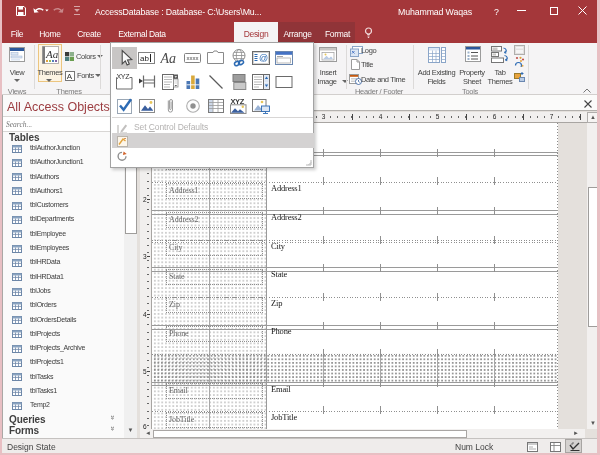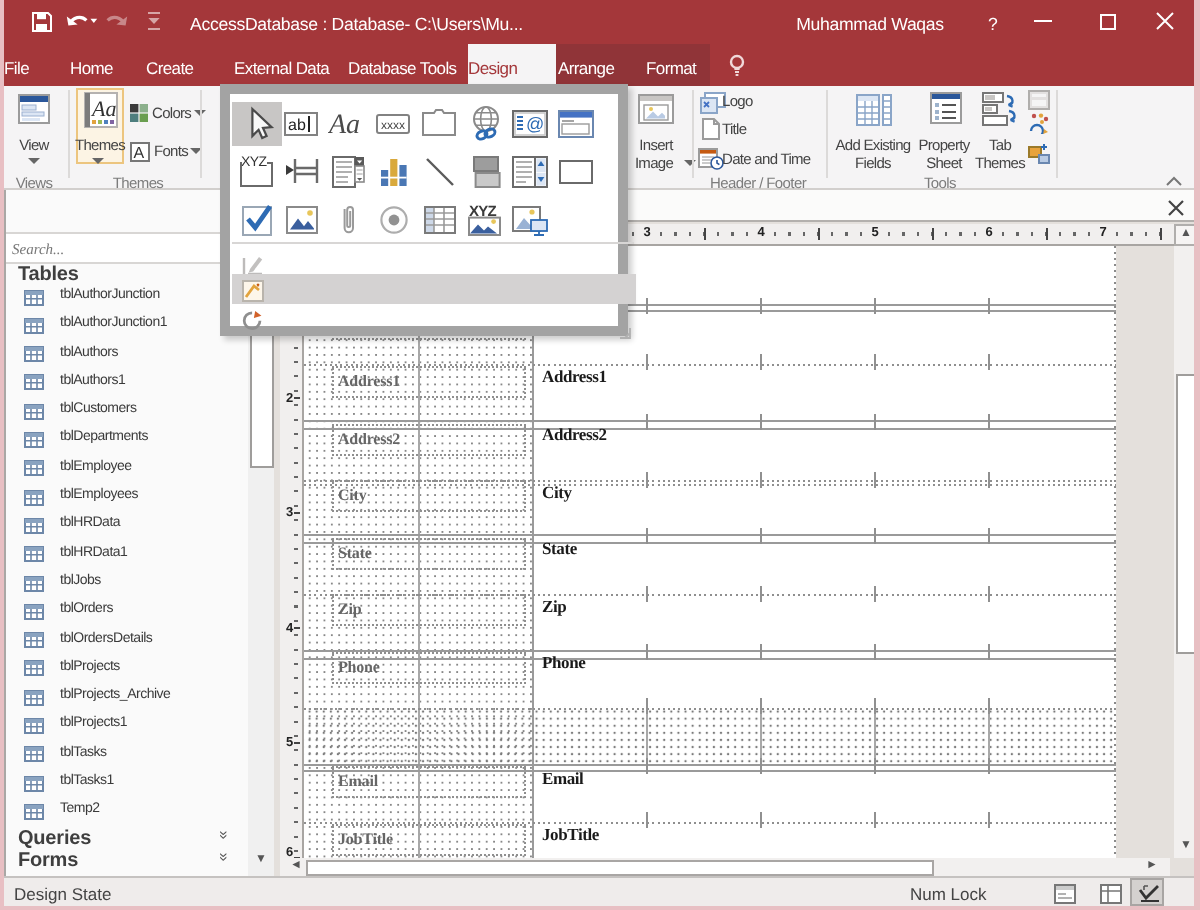--- a/index.html
+++ b/index.html
@@ -8,42 +8,42 @@
   #win { position:absolute; left:0; top:0; width:600px; height:455px; overflow:hidden; }
   .abs { position:absolute; }
   
   #titlebar { left:0; top:0; width:600px; height:22px; background:#a4373a; }
   #tb-dark { left:253px; top:0; width:128px; height:22px; background:#903438; }
   .tb-txt { color:#fff; font-size:8.8px; letter-spacing:-0.15px; white-space:nowrap; }
   
   #tabrow { left:0; top:22px; width:600px; height:21px; background:#a4373a; }
   #tabrow-dark { left:274px; top:0; width:81px; height:21px; background:#903438; }
   #tabrow-tell { left:355px; top:0; width:135px; height:21px; background:#a4373a; }
-  .tab { position:absolute; top:0; height:21px; color:#fff; font-size:8.5px; letter-spacing:-0.3px; line-height:25px; text-align:left; white-space:nowrap; }
+  .tab { position:absolute; top:0; height:21px; color:#fff; font-size:8.5px; letter-spacing:-0.3px; line-height:25px; text-align:center; white-space:nowrap; }
   #tab-active { left:234px; top:0; width:44px; height:21px; background:#f5f4f5; color:#a4373a; }
   
   #ribbon { left:0; top:43px; width:600px; height:52px; background:#f5f4f5; border-bottom:1px solid #d2cfcd; }
   .grp-label { position:absolute; top:44px; font-size:7.5px; letter-spacing:-0.3px; color:#7c7c7c; text-align:center; }
   .grp-div { position:absolute; top:2px; width:1px; height:44px; background:#dcdad9; }
   .rb-txt { position:absolute; font-size:7.5px; letter-spacing:-0.35px; color:#444; white-space:nowrap; }
   .dda { position:absolute; width:0; height:0; border-left:3px solid transparent; border-right:3px solid transparent; border-top:3px solid #666; }
   
   #main { left:0; top:95px; width:600px; height:343px; background:#e4e0dc; }
   
   #nav { left:0; top:0; width:137px; height:343px; background:#fafafa; border-right:1px solid #919191; }
   #nav-title { left:7px; top:4.5px; font-size:12.5px; color:#9c3c40; white-space:nowrap; }
   #nav-search { left:0px; top:21px; width:124px; height:16px; border-top:1px solid #d8d6d4; border-bottom:1px solid #d8d6d4; background:#fff; }
   #nav-search span { position:absolute; left:6px; top:3px; font-style:italic; font-size:7.5px; color:#777; font-family:'Liberation Serif', serif; }
   .nav-hdr { position:absolute; left:9px; font-size:10px; font-weight:bold; color:#3f3f3f; white-space:nowrap; letter-spacing:-0.1px; }
   .nav-item { position:absolute; left:30px; font-size:7px; letter-spacing:-0.25px; color:#3a3a3a; white-space:nowrap; }
   .tbl-ico { position:absolute; left:12px; width:10px; height:8px; }
   .chev2 { position:absolute; left:110px; font-size:8px; color:#555; transform:rotate(90deg); }
   #nav-scroll { left:124px; top:4px; width:13px; height:339px; background:#f0f0f0; }
   
-  #doc { left:138px; top:0; width:462px; height:343px;font-weight:bold; }
+  #doc { left:138px; top:0; width:462px; height:343px; }
   #doc-tabstrip { left:0; top:0; width:462px; height:16px; background:#fbfbfa; border-bottom:1px solid #b3b0ad; }
   #hruler { left:14px; top:17px; width:435px; height:11px; background:#f1efee; border-bottom:1px solid #a8a5a2; }
   #vruler { left:2px; top:28px; width:12px; height:306px; background:#f1efee; border-right:1px solid #a8a5a2; }
   .tick-num { position:absolute; font-size:6.5px; color:#222; line-height:7px; }
   
   #form { left:14px; top:28px; width:406px; height:306px; background:#fff; overflow:hidden; }
   .dots { position:absolute; background-image:radial-gradient(#888 0.58px, transparent 0.7px); background-size:3.7px 3.7px; background-position:1px 1px; }
   .hline-s { position:absolute; left:0; width:406px; height:1px; background:#9a9a9a; }
   .hline-d { position:absolute; left:0; width:406px; height:1px; background-image:repeating-linear-gradient(to right, #8f8f8f 0 1px, transparent 1px 2.6px); }
   .vtick { position:absolute; width:1px; height:8px; background:#909090; }
@@ -52,21 +52,21 @@
   
   #vscroll { left:449px; top:17px; width:12px; height:317px; background:#f2f0ef; }
   #hscroll { left:2px; top:334px; width:445px; height:9px; background:#f2f0ef; }
   
   #statusbar { left:0; top:438px; width:600px; height:15px; background:#efeceb; border-top:1px solid #c5c2c0; font-size:8.5px; color:#444; }
   
   #frame-l { left:0; top:0; width:2px; height:455px; background:#e8bfc3; }
   #frame-r { left:597px; top:0; width:3px; height:455px; background:#e8bfc3; }
   #frame-b { left:0; top:453px; width:600px; height:2px; background:#e8bfc3; }
   
-  #dropdown { left:110px; top:42px; width:204px; height:126px; background:#fff; border:5px solid #a3a3a3; box-shadow:2px 2px 3px rgba(0,0,0,0.2); }
+  #dropdown { left:110px; top:42px; width:204px; height:126px; background:#fff; border:1px solid #a3a3a3; box-shadow:2px 2px 3px rgba(0,0,0,0.2); }
   .dd-item { position:absolute; left:1px; width:201px; height:14px; font-size:8.5px; letter-spacing:-0.1px; color:#262626; }
   .dd-ico { position:absolute; left:6px; top:1px; width:11px; height:11px; }
 </style>
 </head>
 <body>
 <div id="win">
 
   <div class="abs" id="titlebar">
 
     <svg class="abs" style="left:16px;top:5.5px" width="10" height="10" viewBox="0 0 10 10">
@@ -98,21 +98,20 @@
     <path d="M0.5 0.5 L8.5 8.5 M8.5 0.5 L0.5 8.5" stroke="#fff" stroke-width="1"></path>
   </svg>
 
   <div class="abs" id="tabrow">
     <div class="abs" id="tabrow-dark"></div>
     <div class="abs" id="tabrow-tell"></div>
     <div class="tab" style="left:2px;width:30px">File</div>
     <div class="tab" style="left:35px;width:30px">Home</div>
     <div class="tab" style="left:73px;width:32px">Create</div>
     <div class="tab" style="left:117px;width:50px">External Data</div>
-    <div class="tab" style="left:174px;width:55px">Database Tools</div>
     <div class="tab" id="tab-active">Design</div>
     <div class="tab" style="left:279px;width:37px">Arrange</div>
     <div class="tab" style="left:323px;width:29px">Format</div>
     <svg class="abs" style="left:364px;top:5px" width="9" height="12" viewBox="0 0 9 12">
       <circle cx="4.5" cy="4" r="3" fill="none" stroke="#f0d8d9" stroke-width="1.2"></circle>
       <path d="M3.2 7.5 h2.6 M3.5 9 h2 M3.8 10.5 h1.4" stroke="#f0d8d9" stroke-width="1" fill="none"></path>
     </svg>
   </div>
 
   <div class="abs" id="ribbon">
@@ -245,20 +244,21 @@
     <div class="grp-div" style="left:528px"></div>
 
     <svg class="abs" style="left:583px;top:45px" width="8" height="5" viewBox="0 0 8 5">
       <path d="M0.5 4.5 L4 1 L7.5 4.5" fill="none" stroke="#777" stroke-width="1"></path>
     </svg>
   </div>
 
   <div class="abs" id="main">
     <div class="abs" style="left:2px;top:0;width:1px;height:343px;background:#aaa7a5;z-index:5"></div>
     <div class="abs" id="nav">
+      <div class="abs" id="nav-title">All Access Objects</div>
       <div class="abs" id="nav-search">
           <span>Search...</span>
         </div>
       <div class="abs nav-hdr" style="top:37px">Tables</div>
       <svg class="tbl-ico" style="top:49.5px" viewBox="0 0 10 8">
           <rect x="0.5" y="0.5" width="9" height="7" fill="#fff" stroke="#6d87a8"></rect>
           <rect x="0.5" y="0.5" width="9" height="2" fill="#8aa3c0"></rect>
           <path d="M0.5 4.4 h9 M3.5 2.5 v5 M6.5 2.5 v5" stroke="#6d87a8" stroke-width="0.8"></path>
         </svg>
       <div class="nav-item" style="top:48.9px">tblAuthorJunction</div>
@@ -636,20 +636,21 @@
       <circle cx="11" cy="6" r="1.3" fill="#e8c65a"></circle>
       <path d="M3 14.5 l4 -5.5 l3.2 3.6 l1.5 -1.6 l2 2.4 v1.1 z" fill="#9ab2d4"></path>
       <rect x="10.5" y="10" width="8" height="5.5" fill="#dce6f4" stroke="#2d6bb4" stroke-width="0.9"></rect>
       <path d="M14.5 15.5 v1.5 m-2.5 0.5 h5" stroke="#2d6bb4" stroke-width="0.9"></path>
     </svg>
     <div class="abs" style="left:1px;top:74px;width:201px;height:1px;background:#d8d6d5"></div>
     <svg class="abs dd-ico" style="top:79.5px" width="11" height="11" viewBox="0 0 11 11">
       <path d="M1 2 v8 M3 10 h7" stroke="#bdbbba" stroke-width="1.2"></path>
       <path d="M4 7.5 L8.5 1.5 l1.6 1.2 L5.6 8.7 l-2.2 0.6 z" fill="#c2c0bf"></path>
     </svg>
+    <div class="dd-item" style="top:78.5px;color:#b4b2b1;padding-left:22px">Set <span style="text-decoration:underline">C</span>ontrol Defaults</div>
     <div class="abs" style="left:1px;top:90px;width:202px;height:15px;background:#d4d2d2"></div>
     <svg class="abs dd-ico" style="top:92.5px" width="11" height="11" viewBox="0 0 11 11">
       <rect x="0.5" y="0.5" width="10" height="10" fill="#fdf6ea" stroke="#b9b4ac"></rect>
       <path d="M2 8.5 L6 3 l2.5 2" stroke="#e2a33d" stroke-width="1.4" fill="none"></path>
       <path d="M7.5 2 l1 1 m-1 0 l1 -1" stroke="#c55a11" stroke-width="0.8"></path>
     </svg>
     <svg class="abs dd-ico" style="top:107.5px" width="12" height="12" viewBox="0 0 12 12">
       <path d="M5.5 1.5 a4.3 4.3 0 1 0 4.3 4.3" stroke="#8f8f8f" stroke-width="1.5" fill="none"></path>
       <path d="M7.2 0.6 l3.4 2.6 l-4.1 1.2 z" fill="#d2622a"></path>
     </svg>

